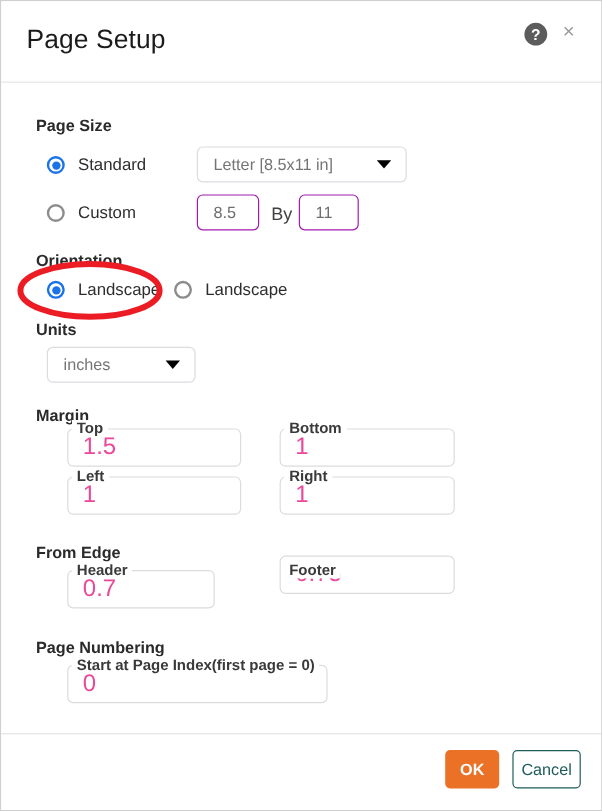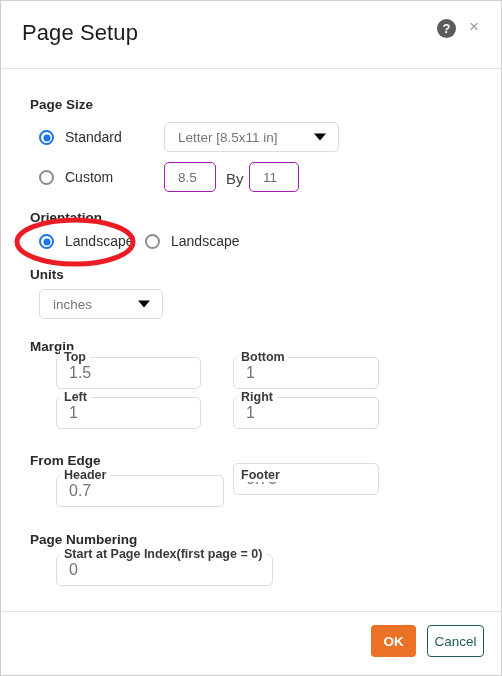--- a/index.html
+++ b/index.html
@@ -152,22 +152,22 @@
   .outlined {
     position: absolute;
     border: 1px solid #dcdcdc;
     border-radius: 5px;
     background: #fff;
   }
   .outlined .ol-value {
     position: absolute;
     left: 12px; top: 50%;
     transform: translateY(-50%);
-    font-size: 16px;
-    color: #737373;
+    font-size: 20px;
+    color: #ec4899;
   }
   .ol-label {
     position: absolute;
     background: #ffffff;
     padding: 0 4px;
     font-size: 12.5px;
     font-weight: 700;
     color: #3a3a3a;
     white-space: nowrap;
   }
@@ -288,21 +288,21 @@
     </div>
     <div class="ol-label" style="left:59px; top:321px;">Left</div>
 
     <div class="outlined" style="left:232px; top:328px; width:146px; height:32px;">
       <span class="ol-value">1</span>
     </div>
     <div class="ol-label" style="left:236px; top:321px;">Right</div>
 
     <div class="section-label" style="left:29px; top:384px;">From Edge</div>
 
-    <div class="outlined" style="left:55px; top:406px; width:168px; height:32px;">
+    <div class="outlined" style="left:55px; top:406px; width:123px; height:32px;">
       <span class="ol-value">0.7</span>
     </div>
     <div class="ol-label" style="left:59px; top:399px;">Header</div>
 
     <div class="outlined" style="left:232px; top:394px; width:146px; height:32px;">
       <span class="ol-value">0.75</span>
     </div>
     <div class="ol-label" style="left:236px; top:399px;">Footer</div>
 
     <div class="section-label" style="left:29px; top:463px;">Page Numbering</div>

